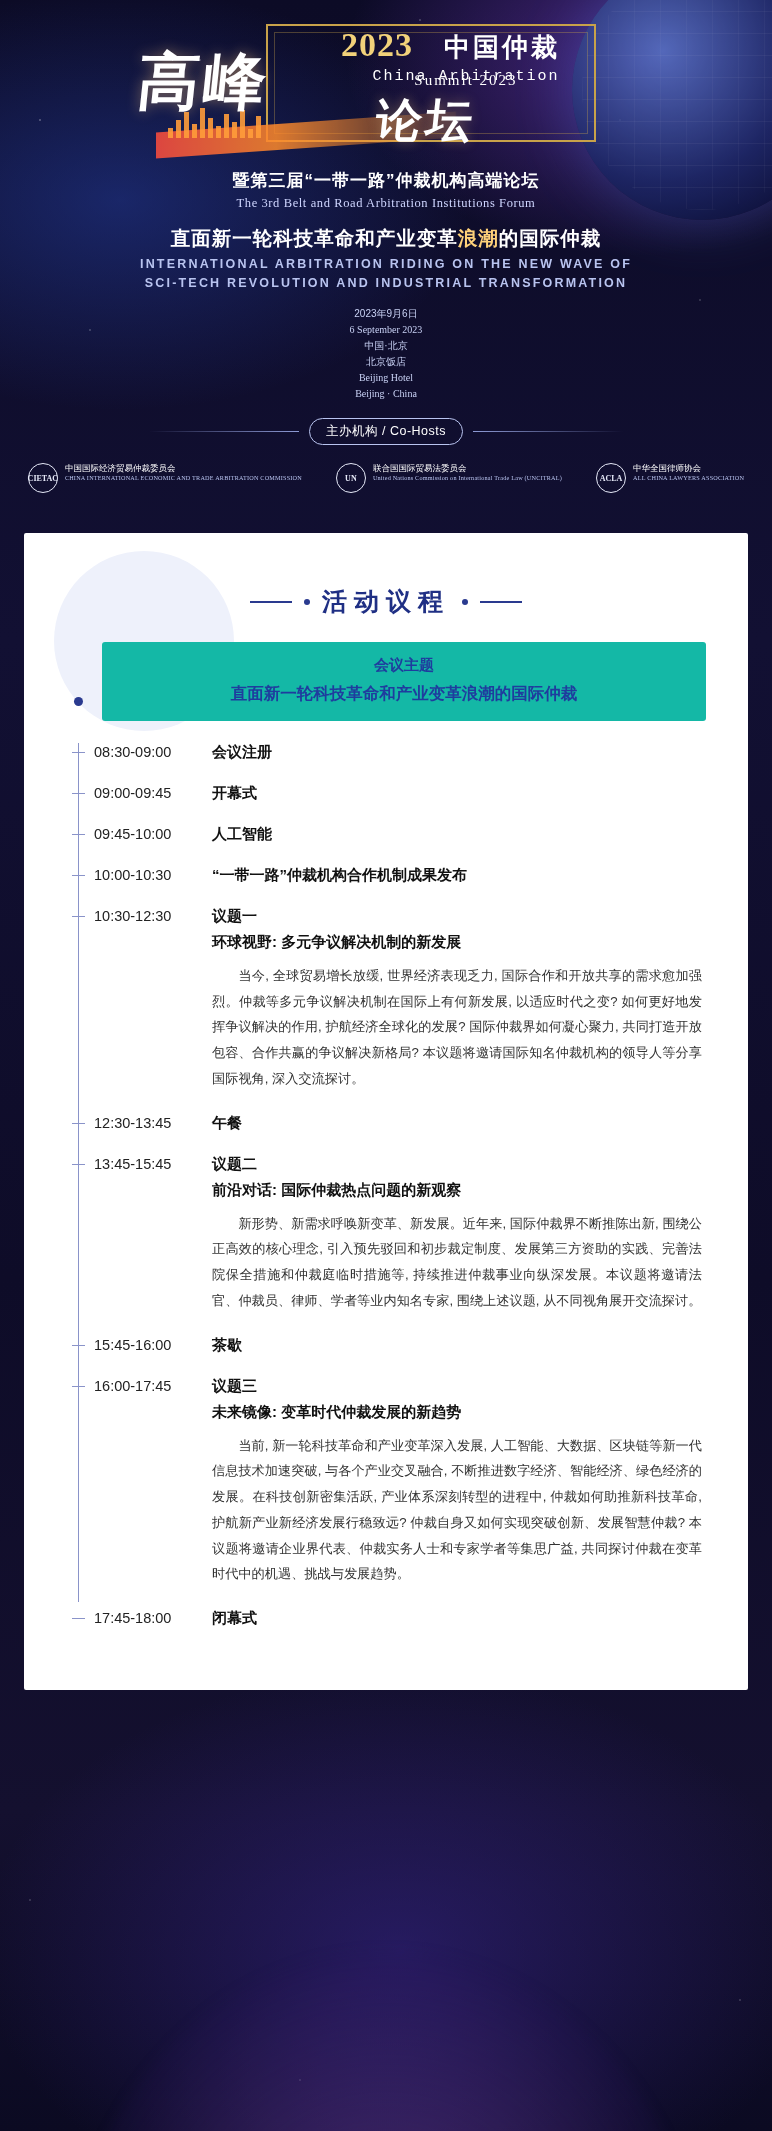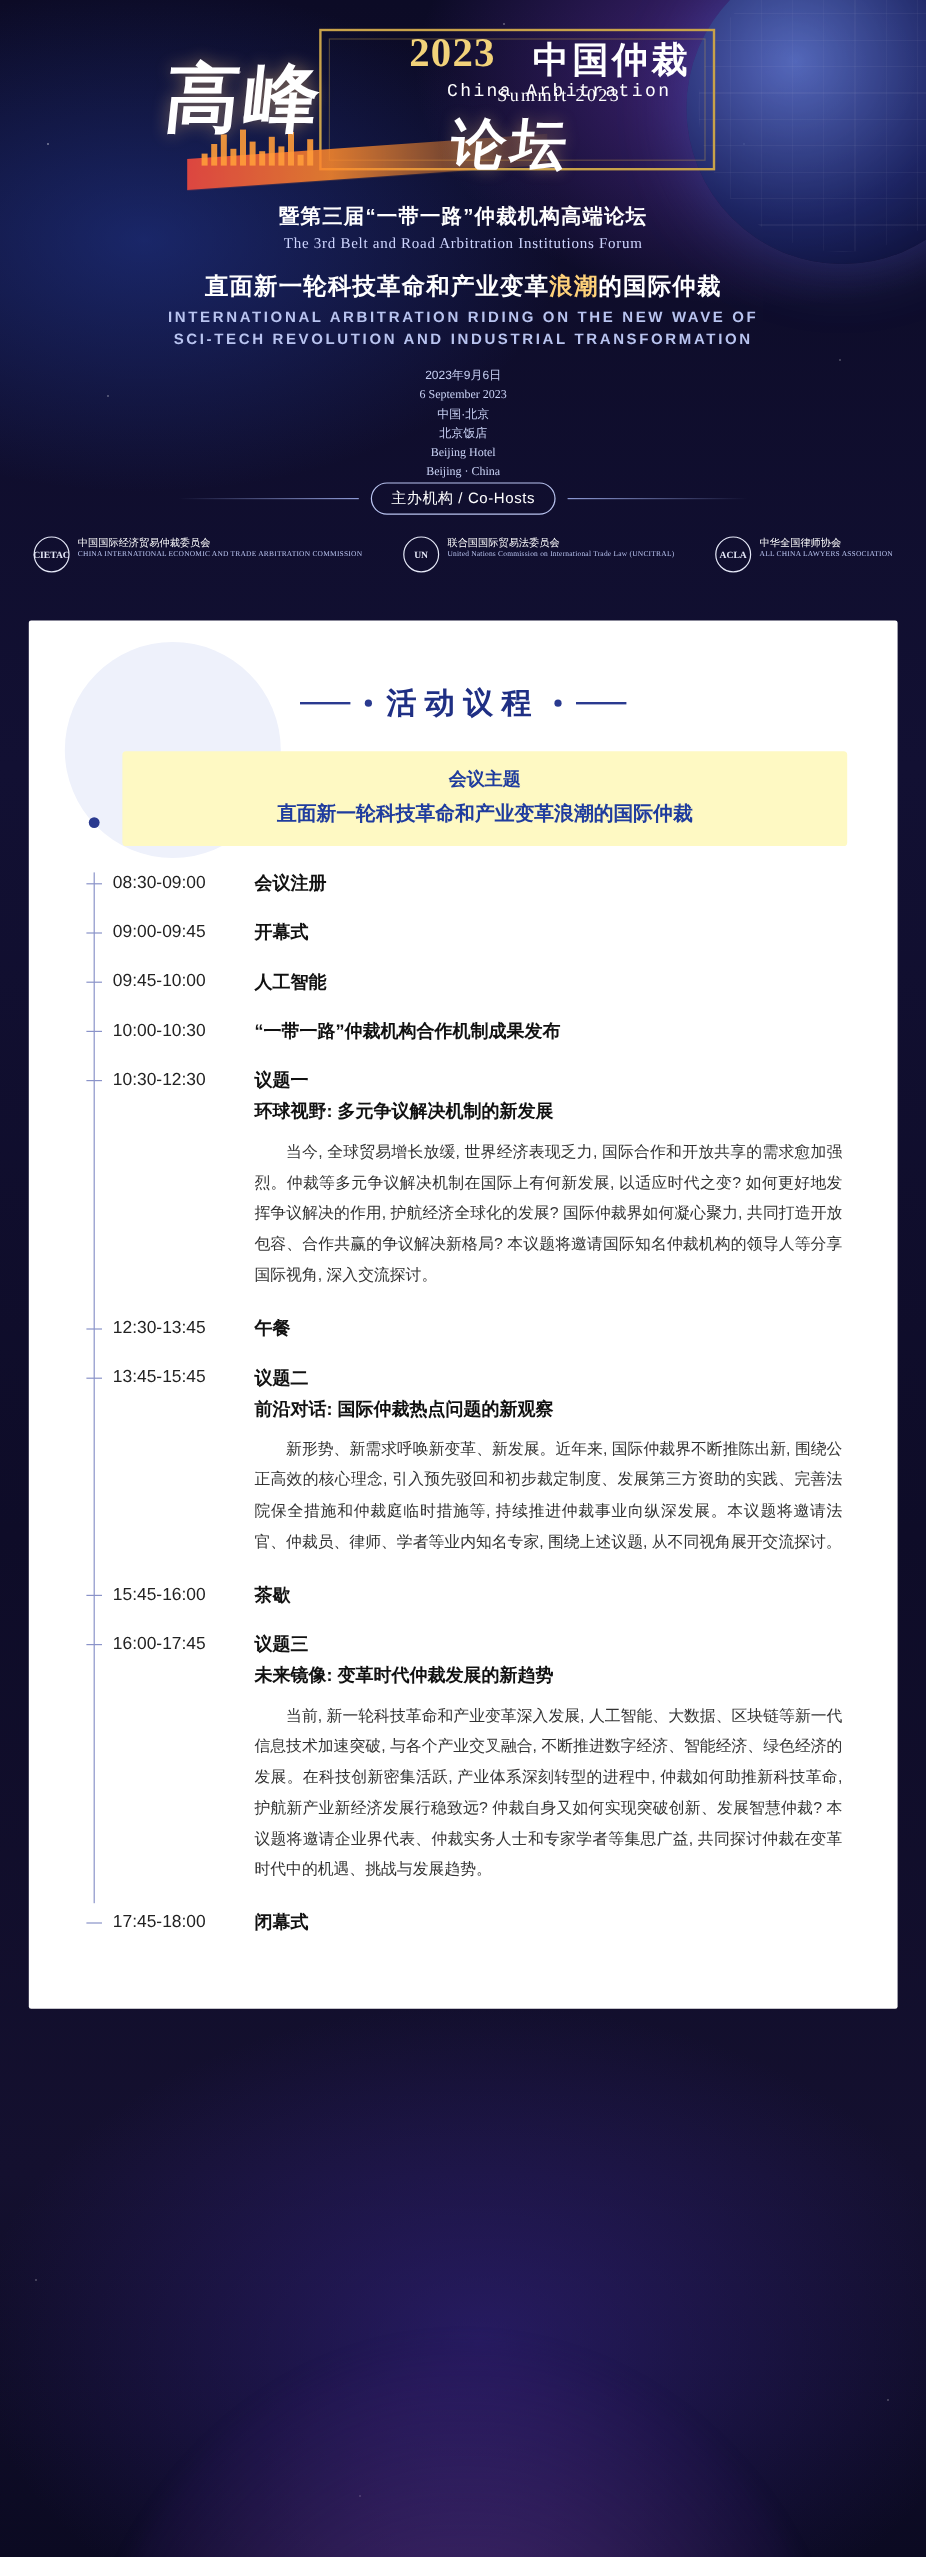--- a/index.html
+++ b/index.html
@@ -87,21 +87,21 @@
     border: 1px solid rgba(200,162,74,0.35);
   }
   .year {
     position: absolute; left: 215px; top: 8px;
     font-size: 34px; font-weight: bold; letter-spacing: 1px;
     color: #f2d27a;
     font-family: "Liberation Serif", serif;
   }
   .cn-top {
     position: absolute; left: 318px; top: 12px;
-    font-size: 30px; font-weight: bold; color: #ffffff; letter-spacing: 3px;
+    font-size: 26px; font-weight: bold; color: #ffffff; letter-spacing: 3px;
   }
   .en-line1 {
     position: absolute; left: 215px; top: 50px;
     width: 250px;
     font-size: 15px; color: #ffffff; letter-spacing: 2px;
     font-family: Liberation Mono, monospace;
   }
   .en-line2 {
     position: absolute; left: 215px; top: 54px;
     width: 250px;
@@ -155,20 +155,21 @@
   }
   .title-cn .hl { color: #ffd27a; }
   .title-en1, .title-en2 {
     margin-top: 5px;
     font-size: 12.5px; color: #b9c4f0; letter-spacing: 2.2px; font-weight: bold;
   }
   .date-block { margin-top: 16px; font-size: 10px; color: #c9d2f5; line-height: 1.6; }
   .date-block .en { font-family: "Liberation Serif", serif; }
 
   .divider-row {
+    margin-top: 16px;
     display: flex; align-items: center; justify-content: center; gap: 10px;
   }
   .divider-row .line { height: 1px; width: 150px; background: linear-gradient(90deg, transparent, #8e9bd6); }
   .divider-row .line.r { background: linear-gradient(270deg, transparent, #8e9bd6); }
   .host-pill {
     border: 1px solid #b9c4f0;
     border-radius: 14px;
     padding: 4px 16px;
     color: #ffffff;
     font-size: 12.5px;
@@ -213,21 +214,21 @@
   .agenda-head .dash { width: 42px; height: 2px; background: #2a3a8f; }
   .agenda-head .dot { width: 6px; height: 6px; background: #2a3a8f; border-radius: 50%; }
   .agenda-title {
     font-size: 25px; font-weight: bold; color: #1f2f84;
     letter-spacing: 7px; font-family: "Liberation Serif", serif;
   }
 
   .theme-box {
     position: relative;
     margin: 0 26px 22px 62px;
-    background: #fef9c3;
+    background: #14b8a6;
     border-radius: 3px;
     padding: 14px 10px 16px;
     text-align: center;
   }
   .theme-label { font-size: 15px; font-weight: bold; color: #1f3c9e; margin-bottom: 8px; }
   .theme-text { font-size: 16.5px; font-weight: bold; color: #1f3c9e; }
 
   .timeline { position: relative; padding-left: 0; }
   .tl-line {
     position: absolute; left: 38px; top: 0; bottom: 26px;

